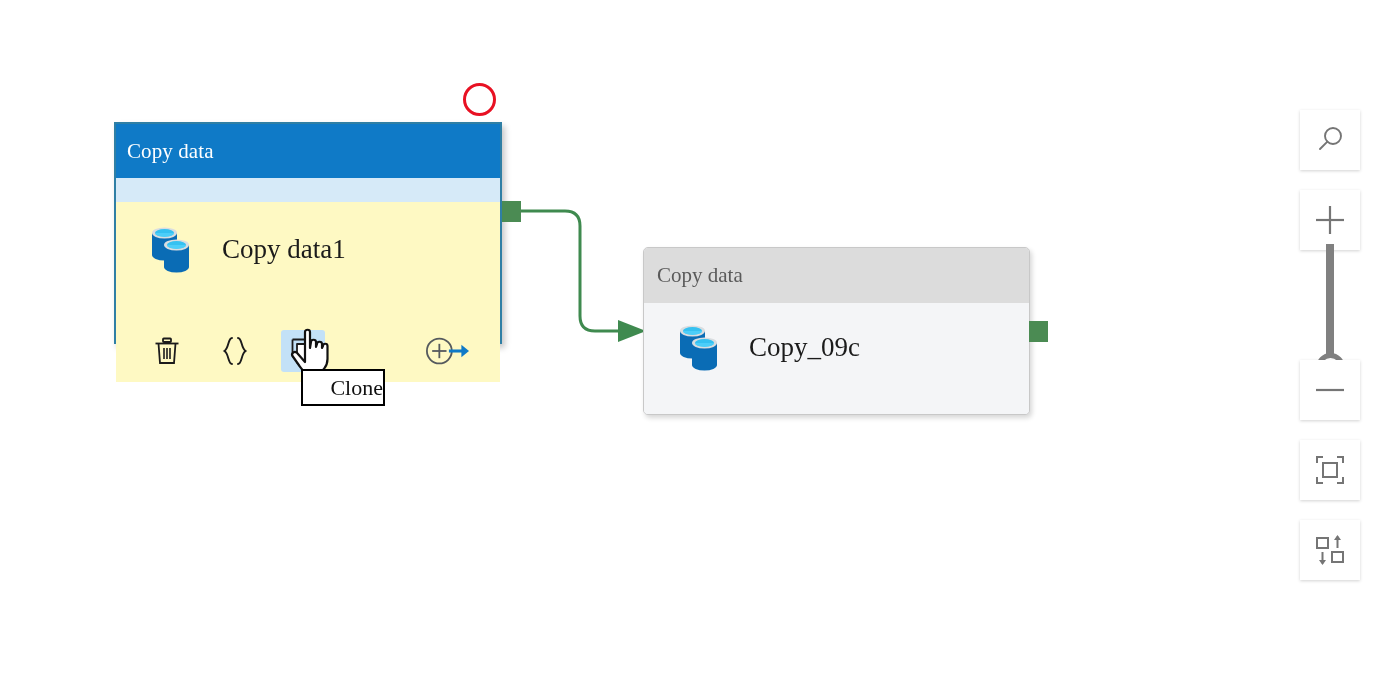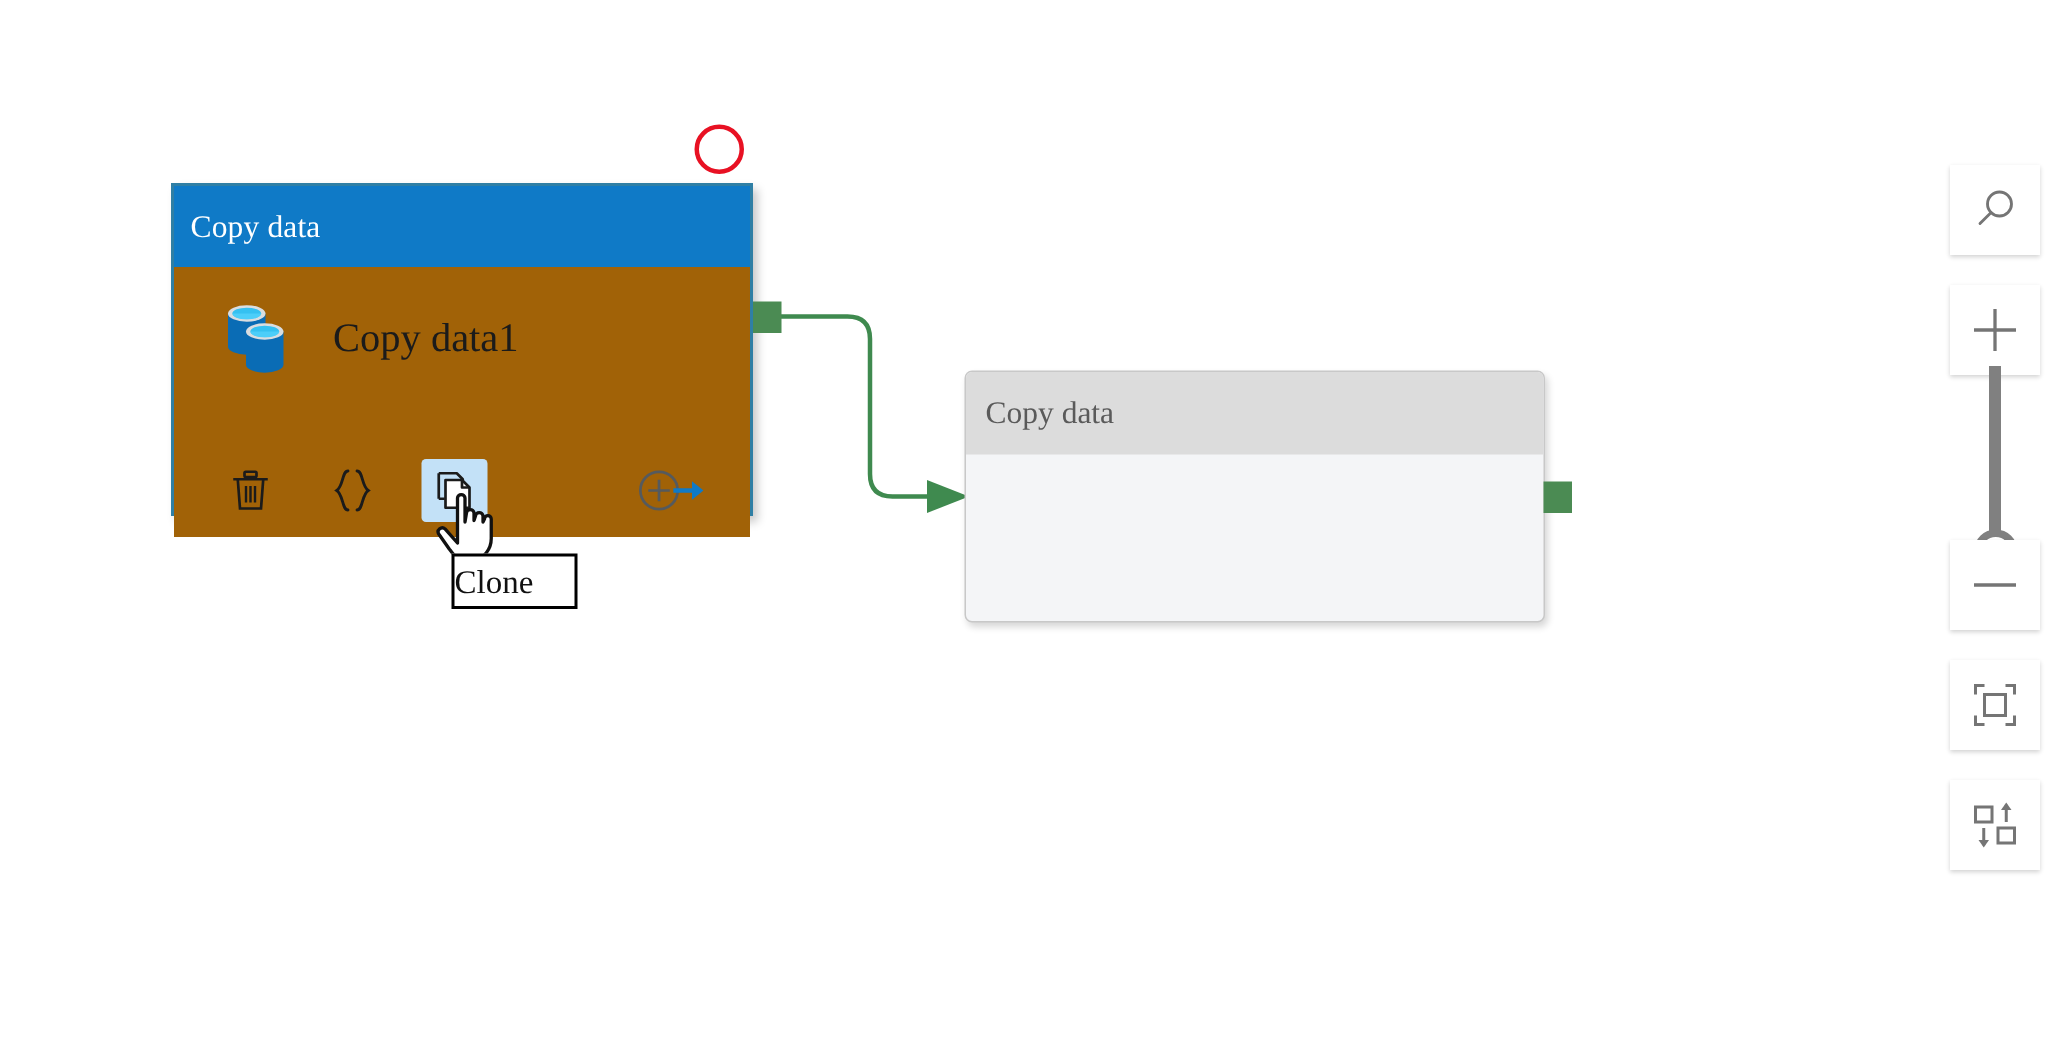--- a/index.html
+++ b/index.html
@@ -56,23 +56,24 @@
     color: #ffffff;
     display: flex;
     align-items: center;
     padding-left: 11px;
     font-size: 21px;
     letter-spacing: 0.1px;
     box-sizing: border-box;
   }
   .node-selected .node-body {
     height: 180px;
-    background: #a16207;
+    background: #fef9c3;
     position: relative;
     box-sizing: border-box;
+    margin-top: 24px;
   }
   .node-selected .node-main {
     display: flex;
     align-items: center;
     padding: 19px 0 0 25px;
   }
   .node-selected .node-title {
     font-size: 27px;
     color: #1b1b1b;
     margin-left: 25px;
@@ -171,21 +172,21 @@
     position: absolute;
     left: 301px;
     top: 369px;
     width: 84px;
     height: 37px;
     background: #ffffff;
     border: 2px solid #000000;
     box-sizing: border-box;
     display: flex;
     align-items: center;
-    justify-content: flex-start;
+    justify-content: flex-end;
     font-size: 22px;
     color: #101010;
   }
 
   
   #zoom-toolbar {
     position: absolute;
     left: 1300px;
     top: 110px;
     width: 60px;
@@ -308,20 +309,35 @@
       </div>
     </div>
   </div>
 
   <div class="port port-out-1"></div>
 
   <div class="node node-plain">
     <div class="node-header">
       <span>Copy data</span>
     </div>
+    <div class="node-body">
+      <div class="node-main">
+        <svg class="db-icon" width="56" height="56" viewBox="0 0 56 56">
+          <path d="M11 12 h25 v22 a12.5 5.5 0 0 1 -25 0 z" fill="#0a6cb5"></path>
+          <ellipse cx="23.5" cy="12" rx="12.5" ry="5.5" fill="#d9dde0"></ellipse>
+          <ellipse cx="23.5" cy="12" rx="9.6" ry="3.9" fill="#35c1f1"></ellipse>
+          <path d="M14 12 a9.6 3.9 0 0 0 19.2 0 z" fill="#5fd8ff" opacity="0.55"></path>
+          <path d="M23 24 h25 v22 a12.5 5.5 0 0 1 -25 0 z" fill="#0a6cb5"></path>
+          <ellipse cx="35.5" cy="24" rx="12.5" ry="5.5" fill="#d9dde0"></ellipse>
+          <ellipse cx="35.5" cy="24" rx="9.6" ry="3.9" fill="#35c1f1"></ellipse>
+          <path d="M26 24 a9.6 3.9 0 0 0 19.2 0 z" fill="#5fd8ff" opacity="0.55"></path>
+        </svg>
+        <span class="node-title">Copy_09c</span>
+      </div>
+    </div>
   </div>
 
   <div class="port port-out-2"></div>
 
   <svg class="cursor-hand" width="46" height="56" viewBox="0 0 46 56">
     <path d="M17 6 c0-3 5-3 5 0 v16 l1-6 c0-3 5-3 5 0 l0 5 1-3 c0-3 5-3 5 0 l0 4 1-2
              c0-3 4.5-3 4.5 0 v13 c0 7-5 14-12 14 h-6 c-5 0-7-3-10-7 l-7-10
              c-1.6-2.4 1.8-5.6 4.2-3.4 L17 36 z" fill="#ffffff" stroke="#111111" stroke-width="2.2" stroke-linejoin="round"></path>
   </svg>
 

